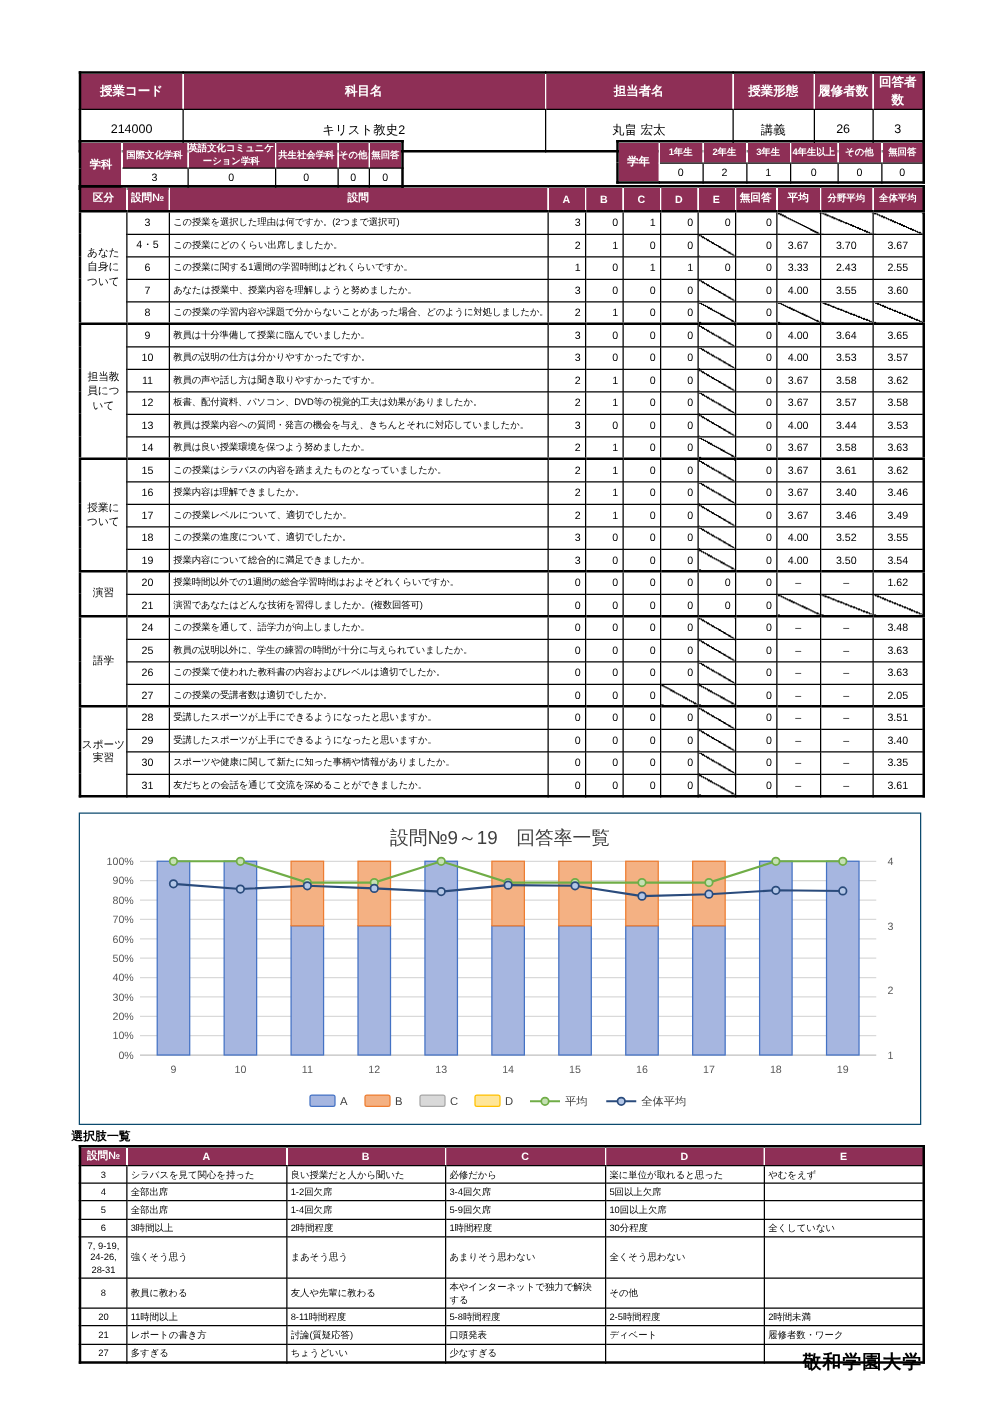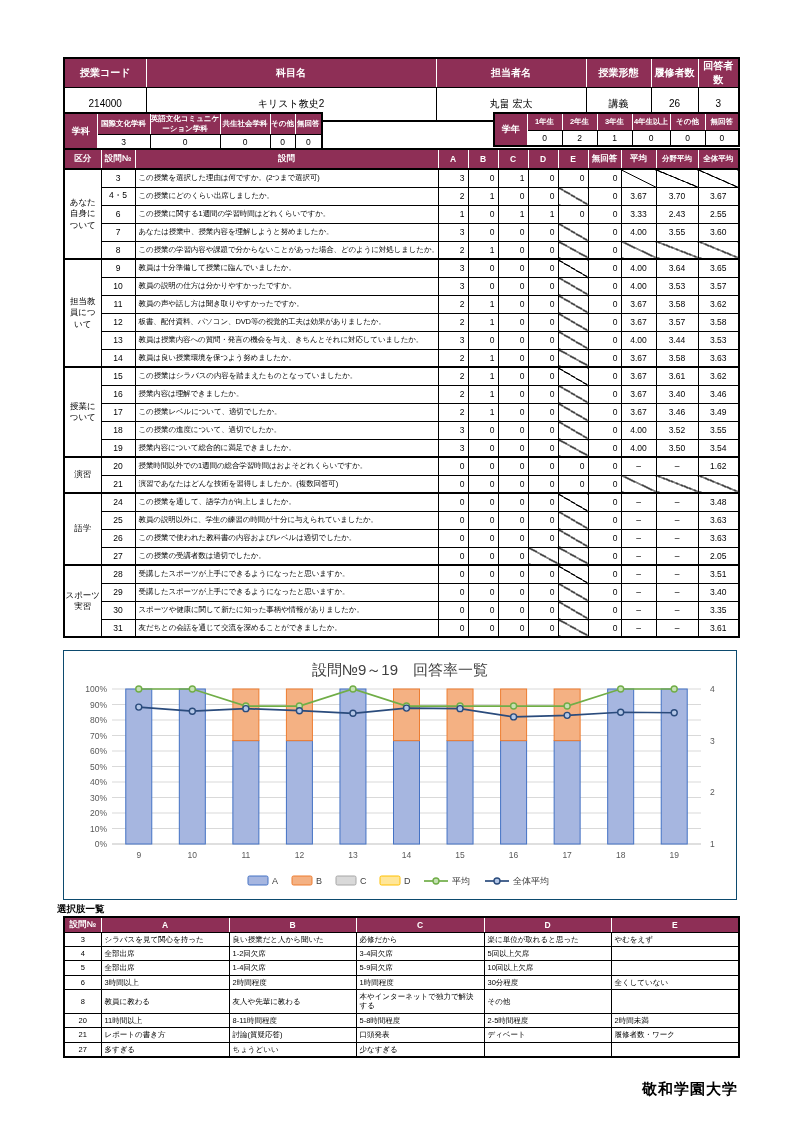--- a/index.html
+++ b/index.html
@@ -672,20 +672,28 @@
         </tr>
         <tr>
           <td class="ono">6</td>
           <td>3時間以上</td>
           <td>2時間程度</td>
           <td>1時間程度</td>
           <td>30分程度</td>
           <td>全くしていない</td>
         </tr>
         <tr>
+          <td class="ono">7, 9-19, 24-26, 28-31</td>
+          <td>強くそう思う</td>
+          <td>まあそう思う</td>
+          <td>あまりそう思わない</td>
+          <td>全くそう思わない</td>
+          <td></td>
+        </tr>
+        <tr>
           <td class="ono">8</td>
           <td>教員に教わる</td>
           <td>友人や先輩に教わる</td>
           <td>本やインターネットで独力で解決する</td>
           <td>その他</td>
           <td></td>
         </tr>
         <tr>
           <td class="ono">20</td>
           <td>11時間以上</td>

